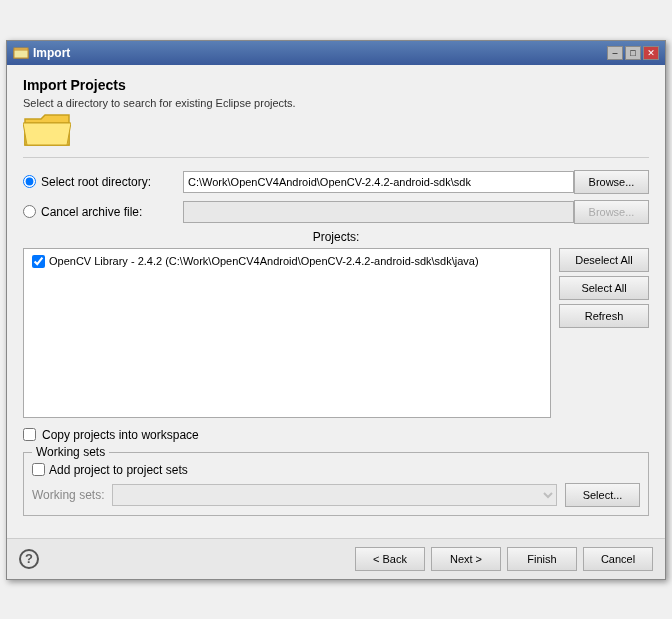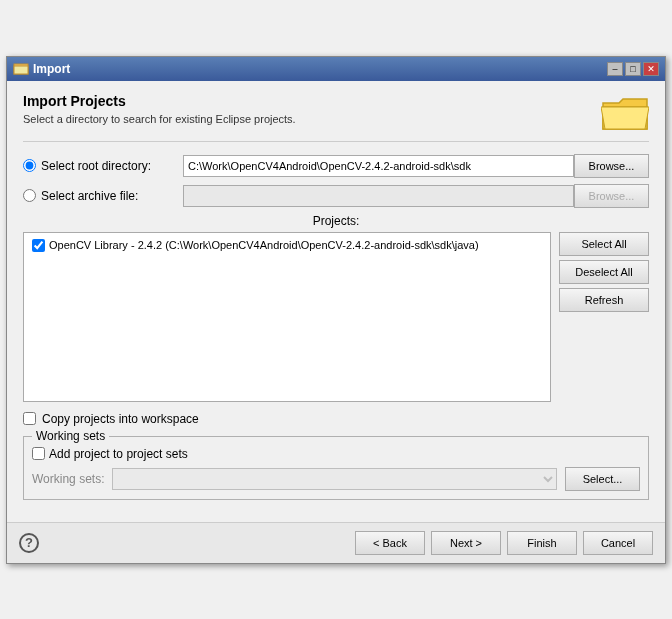--- a/index.html
+++ b/index.html
@@ -60,20 +60,21 @@
     .content {
       padding: 12px 16px;
     }
     .header-section {
       display: flex;
       align-items: flex-start;
       justify-content: space-between;
       margin-bottom: 12px;
       padding-bottom: 8px;
       border-bottom: 1px solid #ccc;
+      flex-direction: column;
     }
     .header-text h2 {
       font-size: 14px;
       font-weight: bold;
       color: #000;
       margin-bottom: 4px;
     }
     .header-text p {
       font-size: 11px;
       color: #333;
@@ -281,38 +282,38 @@
         <input type="radio" name="source" checked="" style="">
         <span>Select root directory:</span>
       </label>
       <input type="text" value="C:\Work\OpenCV4Android\OpenCV-2.4.2-android-sdk\sdk" style="">
       <button class="btn">Browse...</button>
     </div>
 
     <div class="form-row">
       <label class="radio-label">
         <input type="radio" name="source" style="">
-        <span>Select archive file:</span>
+        <span>Cancel archive file:</span>
       </label>
       <input type="text" disabled="" style="">
       <button class="btn" disabled="">Browse...</button>
     </div>
 
     <div class="projects-label">Projects:</div>
 
     <div class="projects-section">
       <div class="projects-list">
         <div class="project-item">
           <input type="checkbox" checked="" style="">
           <span>OpenCV Library - 2.4.2 (C:\Work\OpenCV4Android\OpenCV-2.4.2-android-sdk\sdk\java)</span>
         </div>
       </div>
       <div class="projects-buttons">
+        <button class="btn">Deselect All</button>
         <button class="btn">Select All</button>
-        <button class="btn">Deselect All</button>
         <button class="btn">Refresh</button>
       </div>
     </div>
 
     <div class="checkbox-row">
       <input type="checkbox" style="">
       <span>Copy projects into workspace</span>
     </div>
 
     <div class="fieldset-like">

